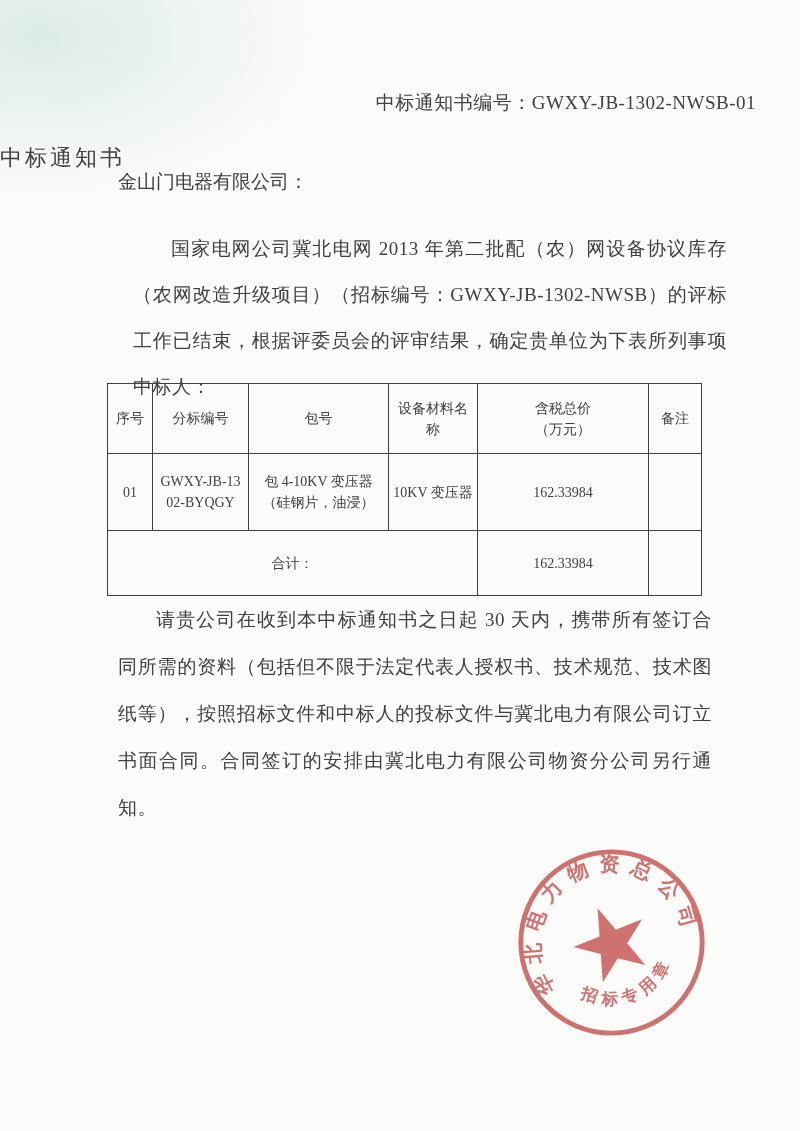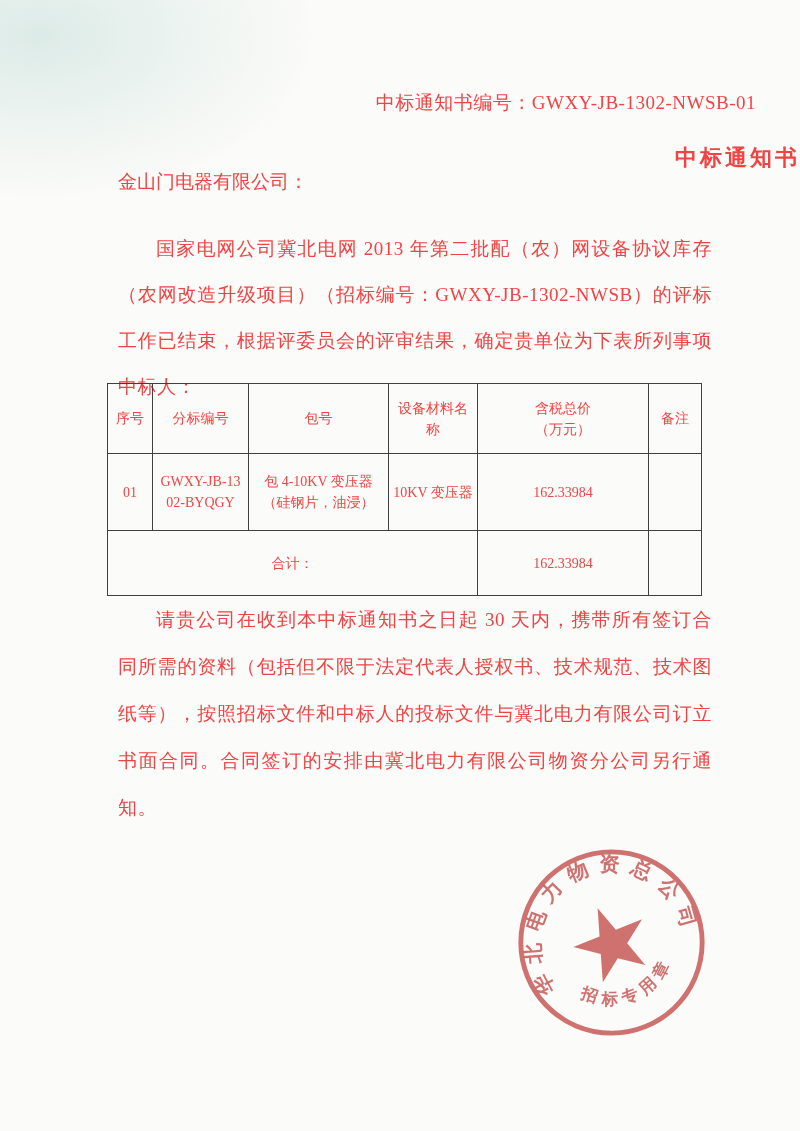--- a/index.html
+++ b/index.html
@@ -1,33 +1,33 @@
 <!DOCTYPE html>
 <html><head>
 <meta charset="utf-8">
 <style>
   html,body{margin:0;padding:0;background:#e8e8e6;}
   .page{
     position:relative;width:800px;height:1131px;margin:0 auto;
     background:#fbfbf9;
     font-family:"Liberation Serif","DejaVu Serif",serif;
-    color:#ef4444;overflow:hidden;
+    color:#404040;overflow:hidden;
   }
   .corner-tint{
     position:absolute;left:0;top:0;width:320px;height:200px;
     background:radial-gradient(ellipse at 12% 18%, rgba(200,224,219,0.6), rgba(200,224,219,0) 70%);
     pointer-events:none;
   }
   .doc-number{position:absolute;top:90px;right:44px;font-size:19px;letter-spacing:.5px;white-space:nowrap;}
-  .title{position:absolute;top:143px;left:0;width:100%;margin:0;text-align:right;
-    font-size:22px;font-weight:700;letter-spacing:3px;}
+  .title{position:absolute;top:143px;left:0;width:100%;margin:0;text-align:left;
+    font-size:22px;font-weight:400;letter-spacing:3px;}
   .addressee{position:absolute;top:169px;left:118px;font-size:19px;}
   .para{position:absolute;left:118px;width:594px;margin:0;font-size:19px;
     text-align:justify;text-indent:2em;letter-spacing:.5px;}
-  .p1{top:226px;line-height:46px;}
+  .p1{top:226px;line-height:46px;margin-left:15px;}
   .p2{top:596px;line-height:47px;}
   table.award{position:absolute;top:383px;left:107px;width:594px;border-collapse:collapse;
     font-size:14px;table-layout:fixed;}
   table.award th,table.award td{
     border:1px solid #3f3f3f;text-align:center;vertical-align:middle;
     font-weight:normal;padding:2px 4px;line-height:1.5;}
   table.award th{white-space:pre-line;}
   tr.hdr{height:70px;} tr.data{height:77px;} tr.total{height:65px;}
   td.breaky{word-break:break-all;}
   .sig-line{position:absolute;font-size:19px;white-space:nowrap;letter-spacing:.5px;}

